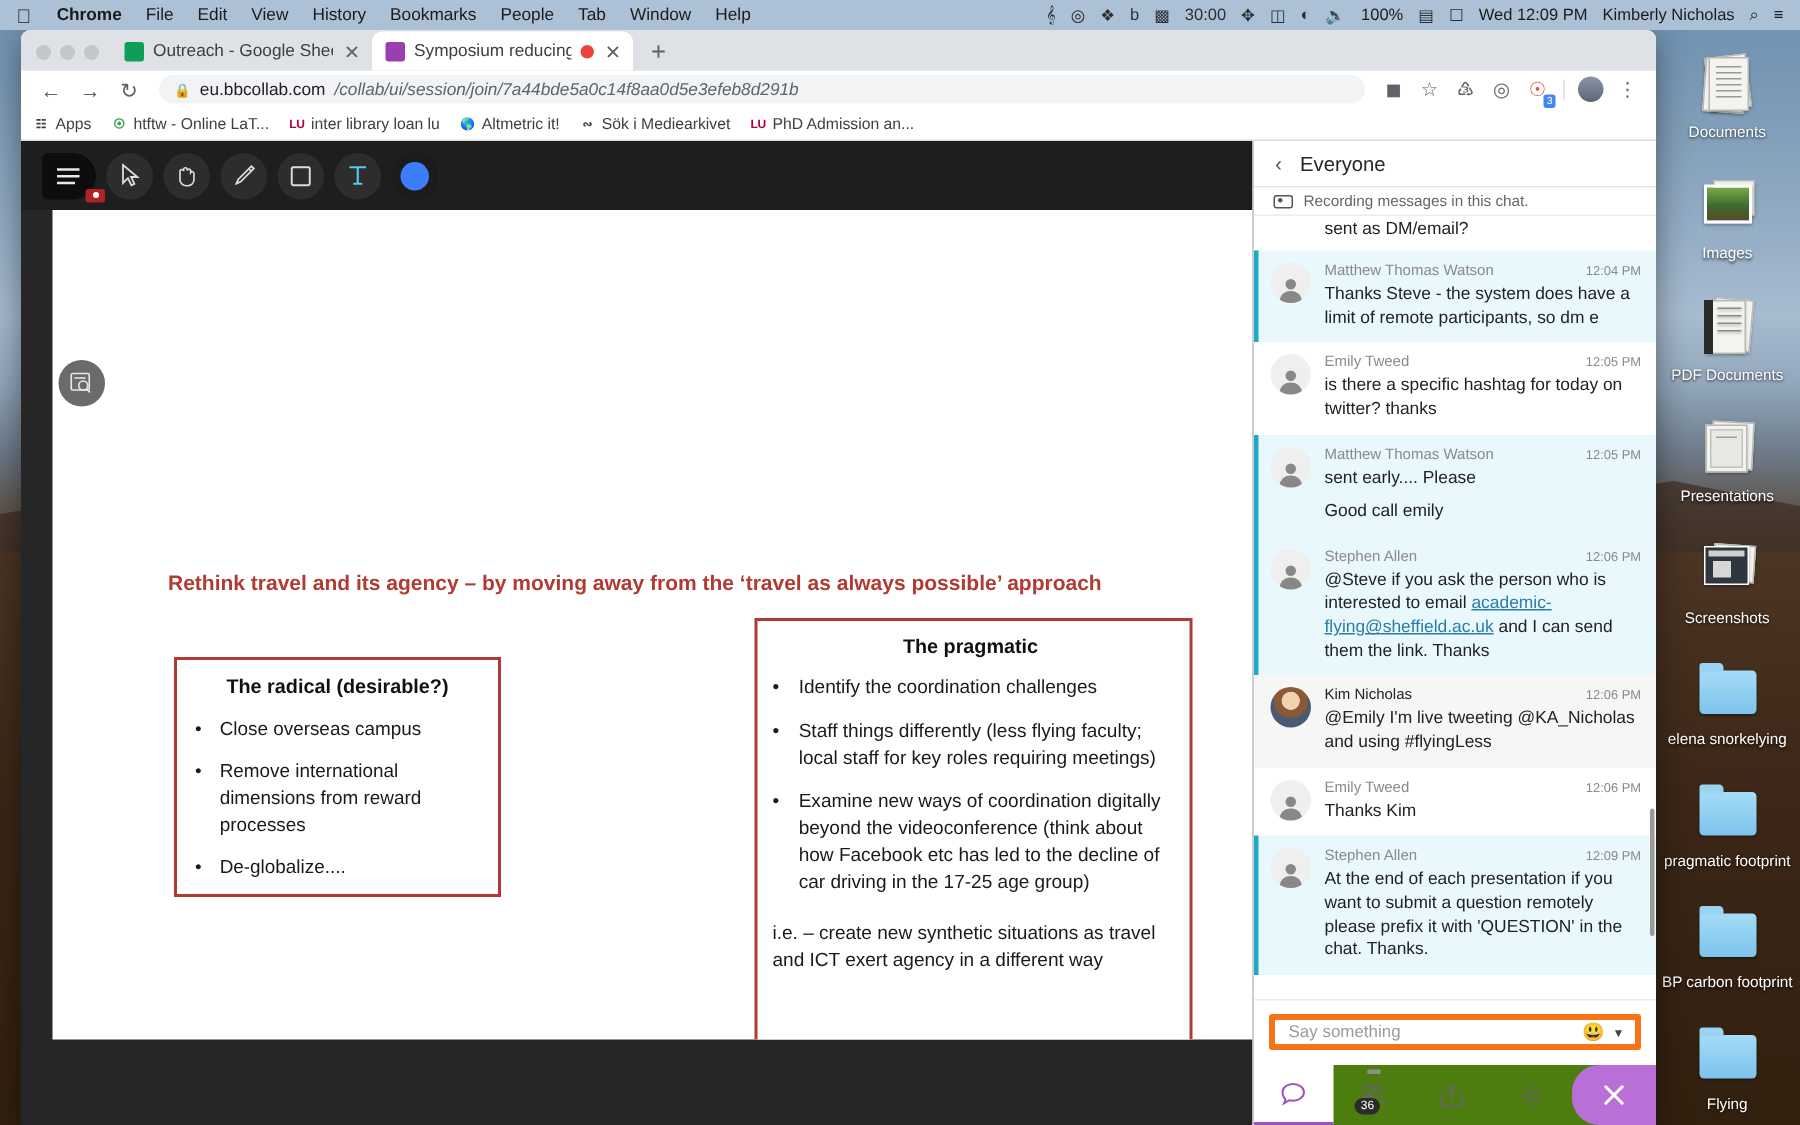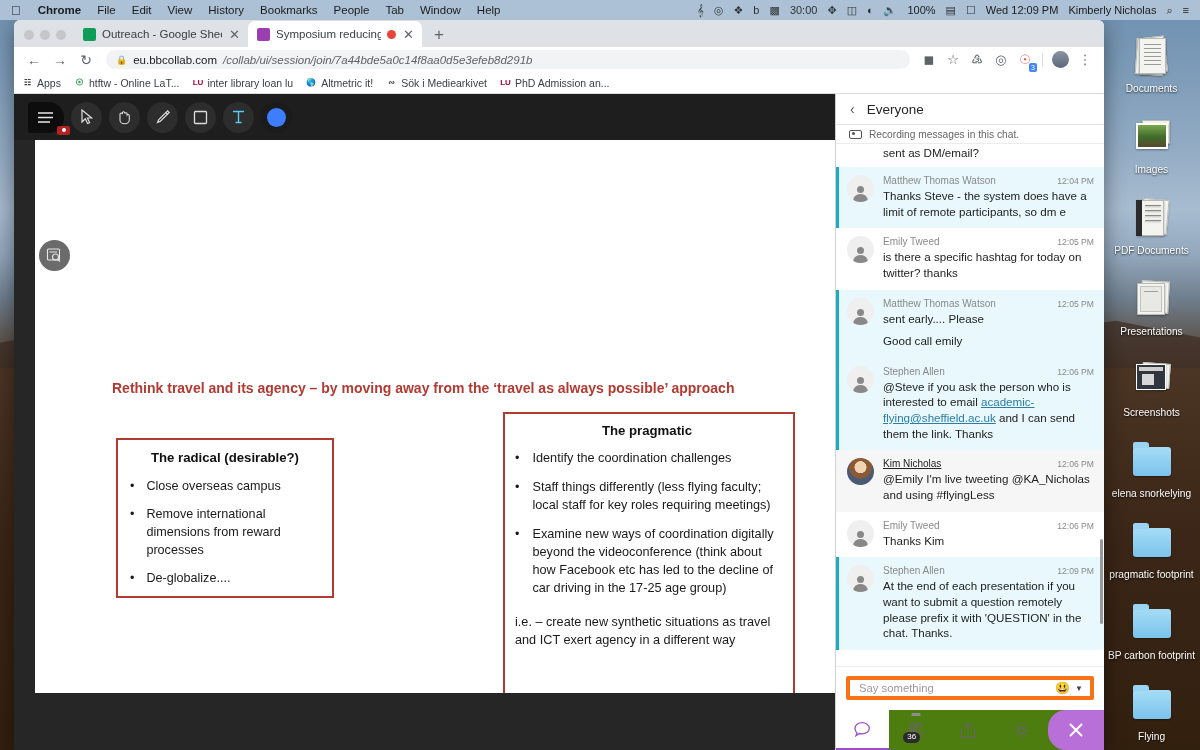--- a/index.html
+++ b/index.html
@@ -192,21 +192,21 @@
   .msg .av .person::before { content:''; position:absolute; left:4px; top:1px; width:7px;height:7px;
     border-radius:50%; background:#888;}
   .msg .av .person::after { content:''; position:absolute; left:0; top:9px; width:15px;height:9px;
     border-radius:7px 7px 0 0; background:#888;}
   .msg .av.photo {
     background: radial-gradient(circle at 50% 34%, #f0d3b0 0 26%, #8a5a36 28% 50%, #4a5a72 52%);
   }
   .msg .body { flex: 1; min-width: 0; }
   .msg .row1 { display:flex; align-items:baseline; justify-content:space-between; gap: 5px;}
   .msg .name { font-size: 10px; color: #8a8a8a; white-space: nowrap; }
-  .msg.kim .name { color: #222; font-weight: 500; text-decoration: underline; }
+  .msg.kim .name { color: #222; font-weight: 500; }
   .msg .time { font-size: 8.6px; color: #8a8a8a; white-space: nowrap; flex:none; }
   .msg .text { font-size: 11.6px; color: #222; line-height: 1.35; margin-top: 2px; word-wrap: break-word; }
   .msg .text + .text { margin-top: 7px; }
   .msg .text a { color: #2c7ca8; text-decoration: underline; }
   .orphan { padding: 2px 10px 8px 47px; font-size: 11.6px; color:#222; }
   #chat-scrollbar { position:absolute; right:1px; top: 395px; width: 3px; height: 85px;
     background: #9a9a9a; border-radius:2px; }
 
   #chat-input-wrap { flex:none; padding: 9px 10px 10px; background:#fff; border-top:1px solid #ececec;}
   #chat-input {

